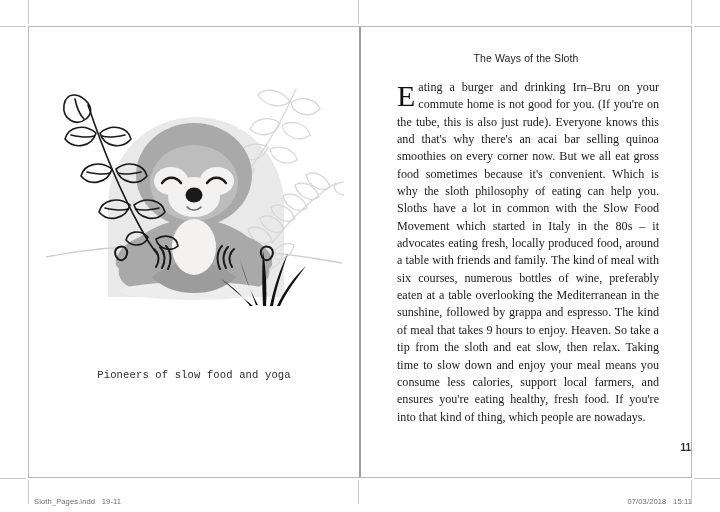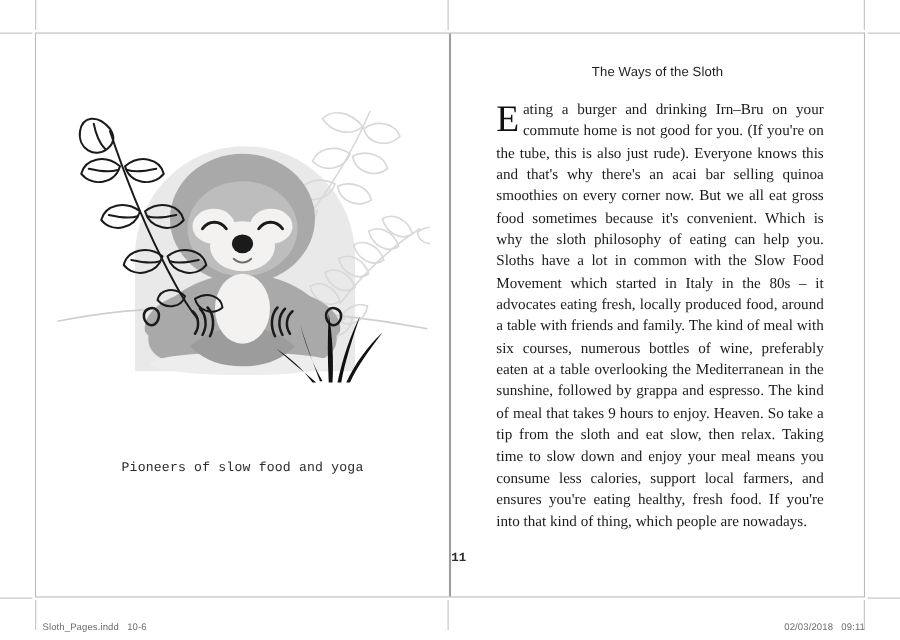--- a/index.html
+++ b/index.html
@@ -113,22 +113,22 @@
     line-height: 28px;
     padding: 2px 3px 0 0;
     margin-top: 1px;
     color: #111111;
   }
   #folio {
     position: absolute;
     left: 0;
     top: 415px;
     width: 330px;
-    text-align: left;
-    font-family: Liberation Mono, monospace;
+    text-align: right;
+    font-family: Liberation Sans, sans-serif;
     font-size: 10px;
     font-weight: 700;
     color: #2c2c2c;
   }
 
   
   .proof-footer {
     position: absolute;
     bottom: 6px;
     font-family: "Liberation Sans", sans-serif;
@@ -293,16 +293,16 @@
 
       <div id="body-copy">
         <span id="drop-cap">E</span><span>ating a burger and drinking Irn–Bru on your commute home is not good for you. (If you're on the tube, this is also just rude). Everyone knows this and that's why there's an acai bar selling quinoa smoothies on every corner now. But we all eat gross food sometimes because it's convenient. Which is why the sloth philosophy of eating can help you. Sloths have a lot in common with the Slow Food Movement which started in Italy in the 80s – it advocates eating fresh, locally produced food, around a table with friends and family. The kind of meal with six courses, numerous bottles of wine, preferably eaten at a table overlooking the Mediterranean in the sunshine, followed by grappa and espresso. The kind of meal that takes 9 hours to enjoy. Heaven. So take a tip from the sloth and eat slow, then relax. Taking time to slow down and enjoy your meal means you consume less calories, support local farmers, and ensures you're eating healthy, fresh food. If you're into that kind of thing, which people are nowadays.</span>
       </div>
 
       <div id="folio">11</div>
     </div>
 
   </div>
 
-  <div class="proof-footer" id="proof-footer-left">Sloth_Pages.indd   10-6</div>
-  <div class="proof-footer" id="proof-footer-right">02/03/2018   09:11</div>
+  <div class="proof-footer" id="proof-footer-left">Sloth_Pages.indd   19-11</div>
+  <div class="proof-footer" id="proof-footer-right">07/03/2018   15:11</div>
 
 </div>
 
 </body></html>

